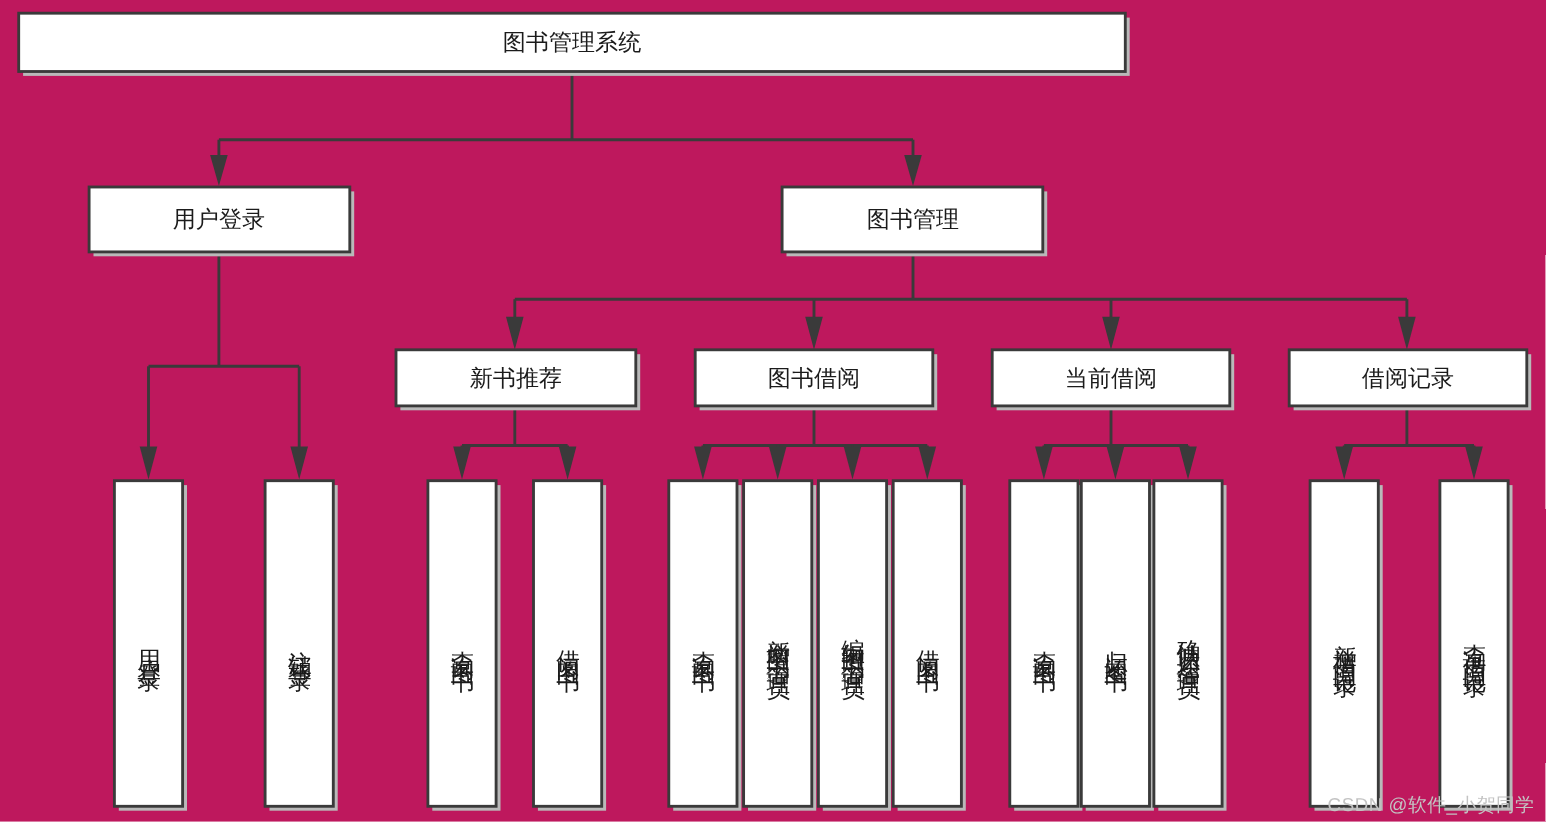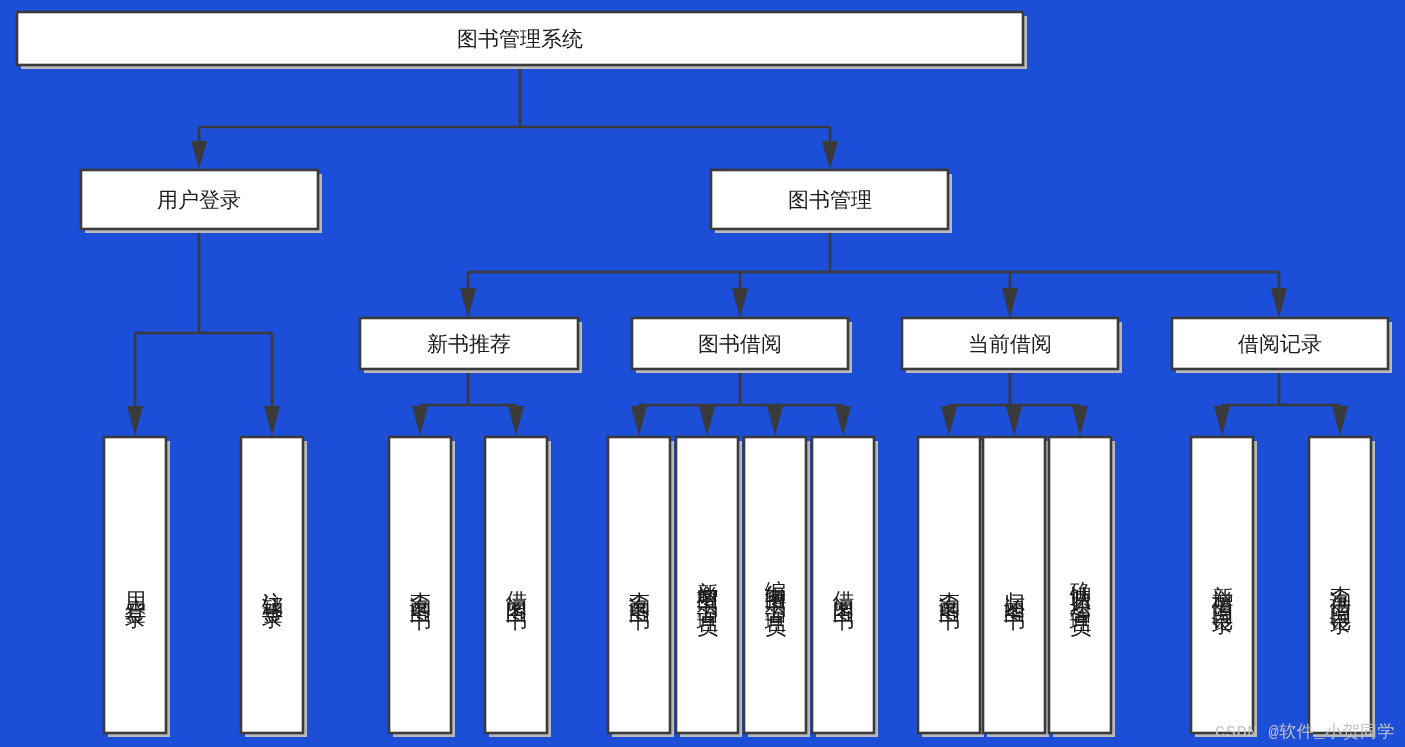--- a/index.html
+++ b/index.html
@@ -7,21 +7,21 @@
     padding: 0;
     background: #ffffff;
   }
   body {
     font-family: "Liberation Sans", "DejaVu Sans", sans-serif;
   }
   #diagram-root {
     position: relative;
     width: 1405px;
     height: 747px;
-    background: #1d4ed8;
+    background: #be185d;
     overflow: hidden;
   }
   svg#tree-svg {
     position: absolute;
     left: 0;
     top: 0;
     width: 1405px;
     height: 747px;
     display: block;
   }
@@ -55,21 +55,21 @@
     font-family: "Liberation Sans", "DejaVu Sans", sans-serif;
     font-size: 21.5px;
     text-anchor: middle;
   }
   .watermark-text {
     position: absolute;
     right: 10px;
     bottom: 4px;
     color: #c3c3c3;
     font-size: 17px;
-    font-family: Liberation Mono, monospace;
+    font-family: Liberation Sans, sans-serif;
     letter-spacing: 0.5px;
     white-space: nowrap;
     pointer-events: none;
   }
 </style>
 </head>
 <body>
 
 <div id="diagram-root">
 

